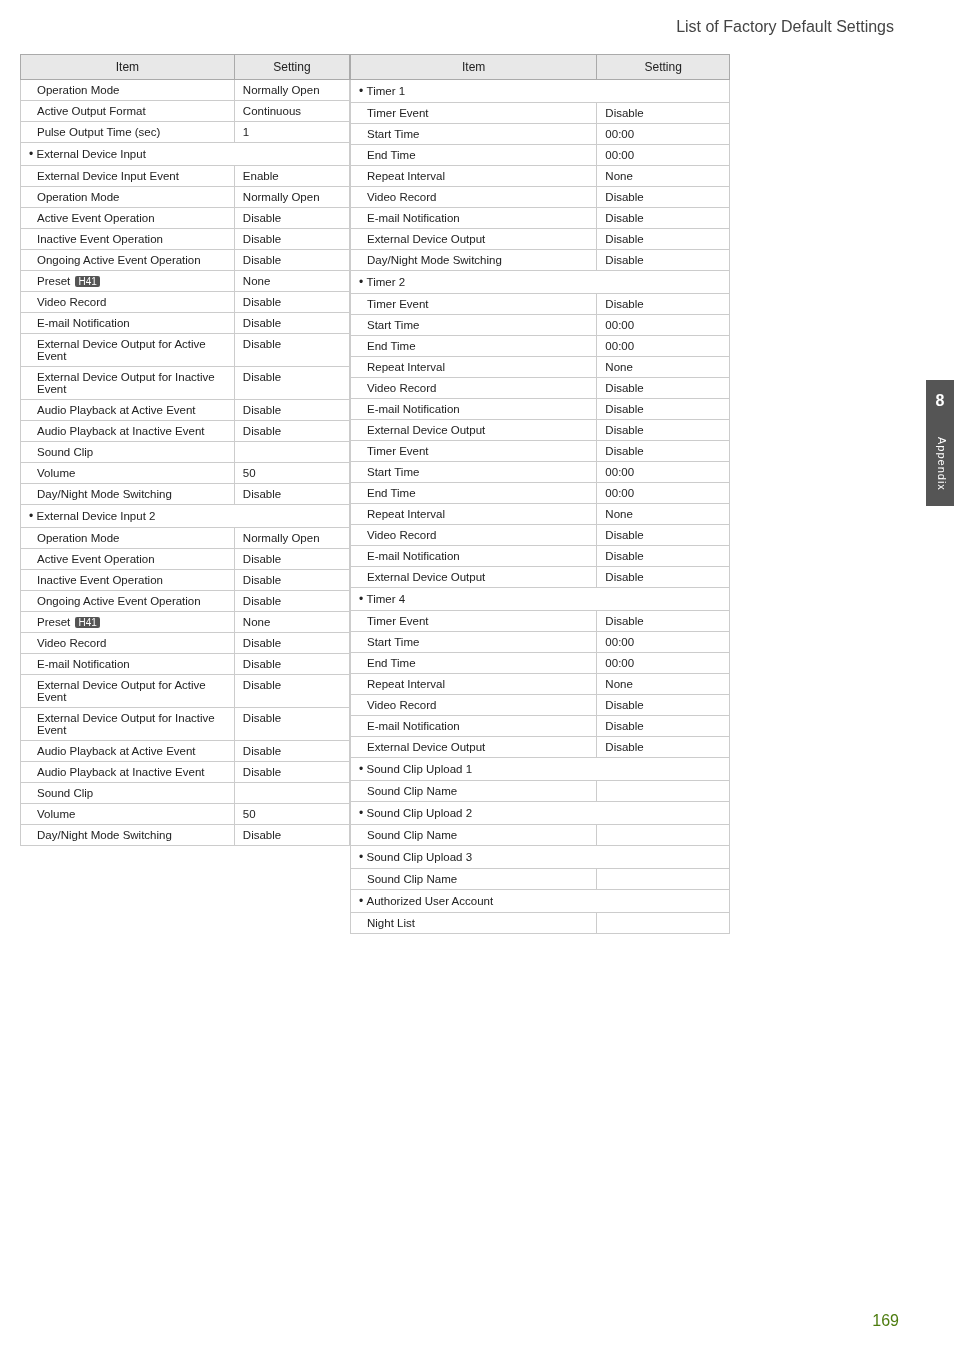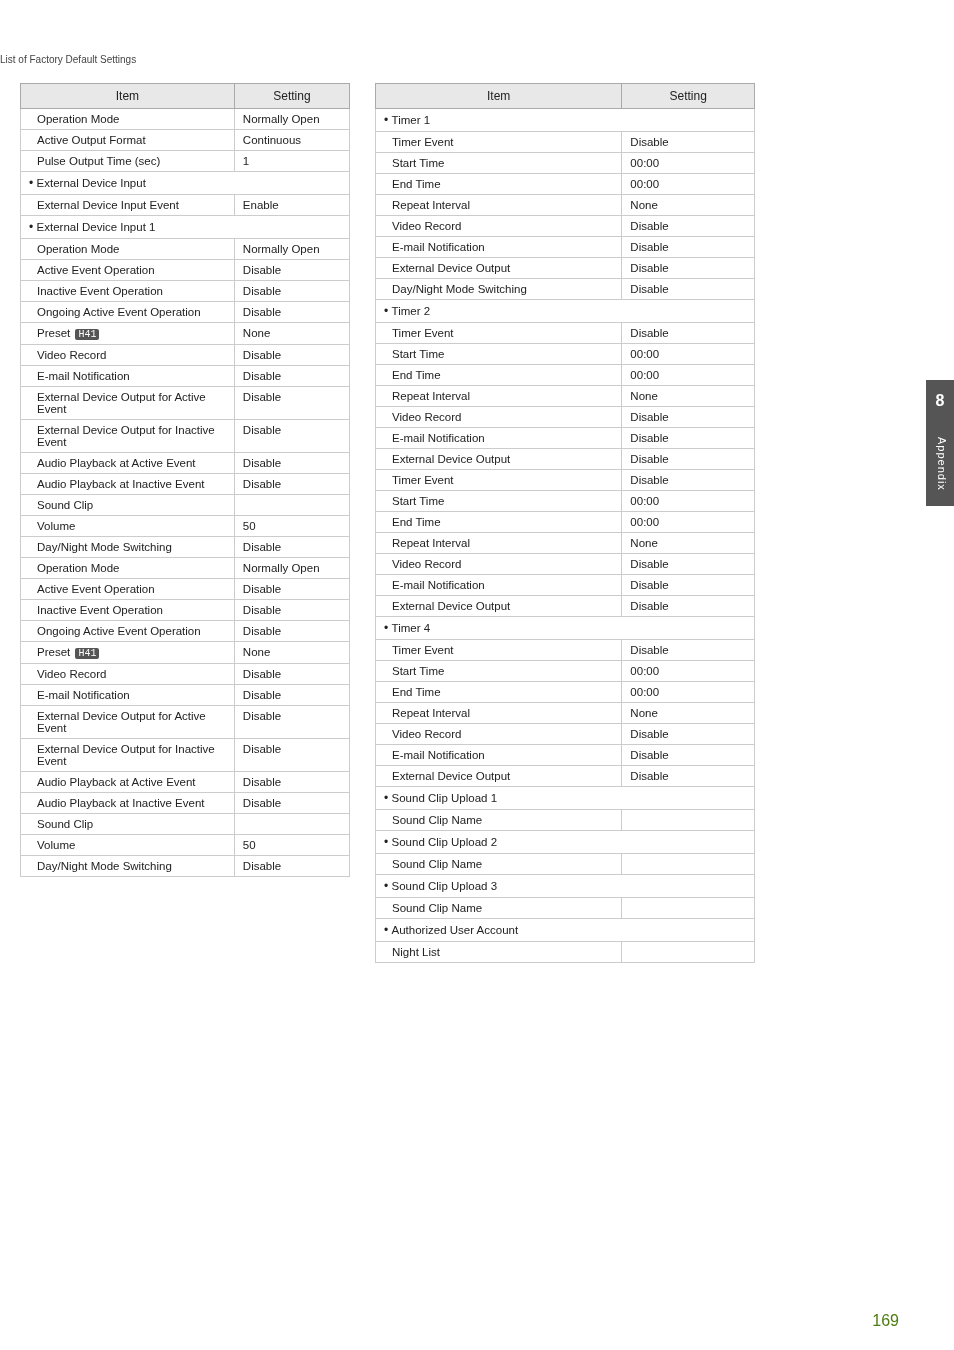--- a/index.html
+++ b/index.html
@@ -7,31 +7,31 @@
       font-family: Arial, Helvetica, sans-serif;
       font-size: 12px;
       background: #fff;
       color: #222;
       width: 954px;
       min-height: 1350px;
       position: relative;
     }
 
     .page-header {
+      text-align: right;
       padding: 18px 60px 8px 0;
-      font-size: 10px;
+      font-size: 16px;
       color: #444;
-      margin-top: 36px;
     }
 
     .main-content {
       display: flex;
       flex-direction: row;
       padding: 10px 20px 20px 20px;
-      gap: 25px;
+      gap: 0;
     }
 
     
     .left-table-wrap {
       flex: 0 0 330px;
     }
 
     
     .right-table-wrap {
       flex: 0 0 380px;
@@ -75,21 +75,20 @@
     }
 
     .preset-tag {
       display: inline-block;
       background: #555;
       color: #fff;
       font-size: 10px;
       padding: 0px 3px;
       border-radius: 2px;
       margin-left: 2px;
-      font-family: Liberation Mono, monospace;
     }
 
     
     .side-tab-container {
       position: absolute;
       right: 0;
       top: 380px;
       display: flex;
       flex-direction: column;
       align-items: center;
@@ -157,23 +156,20 @@
             <td>1</td>
           </tr>
           <tr>
             <td colspan="2"><span class="bullet">• </span><span>External Device Input</span></td>
           </tr>
           <tr>
             <td class="indent1">External Device Input Event</td>
             <td>Enable</td>
           </tr>
           <tr>
-            <td colspan="2"><span class="bullet">• </span><span>External Device Input 1</span></td>
-          </tr>
-          <tr>
             <td class="indent1">Operation Mode</td>
             <td>Normally Open</td>
           </tr>
           <tr>
             <td class="indent1">Active Event Operation</td>
             <td>Disable</td>
           </tr>
           <tr>
             <td class="indent1">Inactive Event Operation</td>
             <td>Disable</td>
@@ -214,20 +210,23 @@
             <td class="indent1">Sound Clip</td>
             <td></td>
           </tr>
           <tr>
             <td class="indent1">Volume</td>
             <td>50</td>
           </tr>
           <tr>
             <td class="indent1">Day/Night Mode Switching</td>
             <td>Disable</td>
+          </tr>
+          <tr>
+            <td colspan="2"><span class="bullet">• </span><span>External Device Input 2</span></td>
           </tr>
           <tr>
             <td class="indent1">Operation Mode</td>
             <td>Normally Open</td>
           </tr>
           <tr>
             <td class="indent1">Active Event Operation</td>
             <td>Disable</td>
           </tr>
           <tr>

